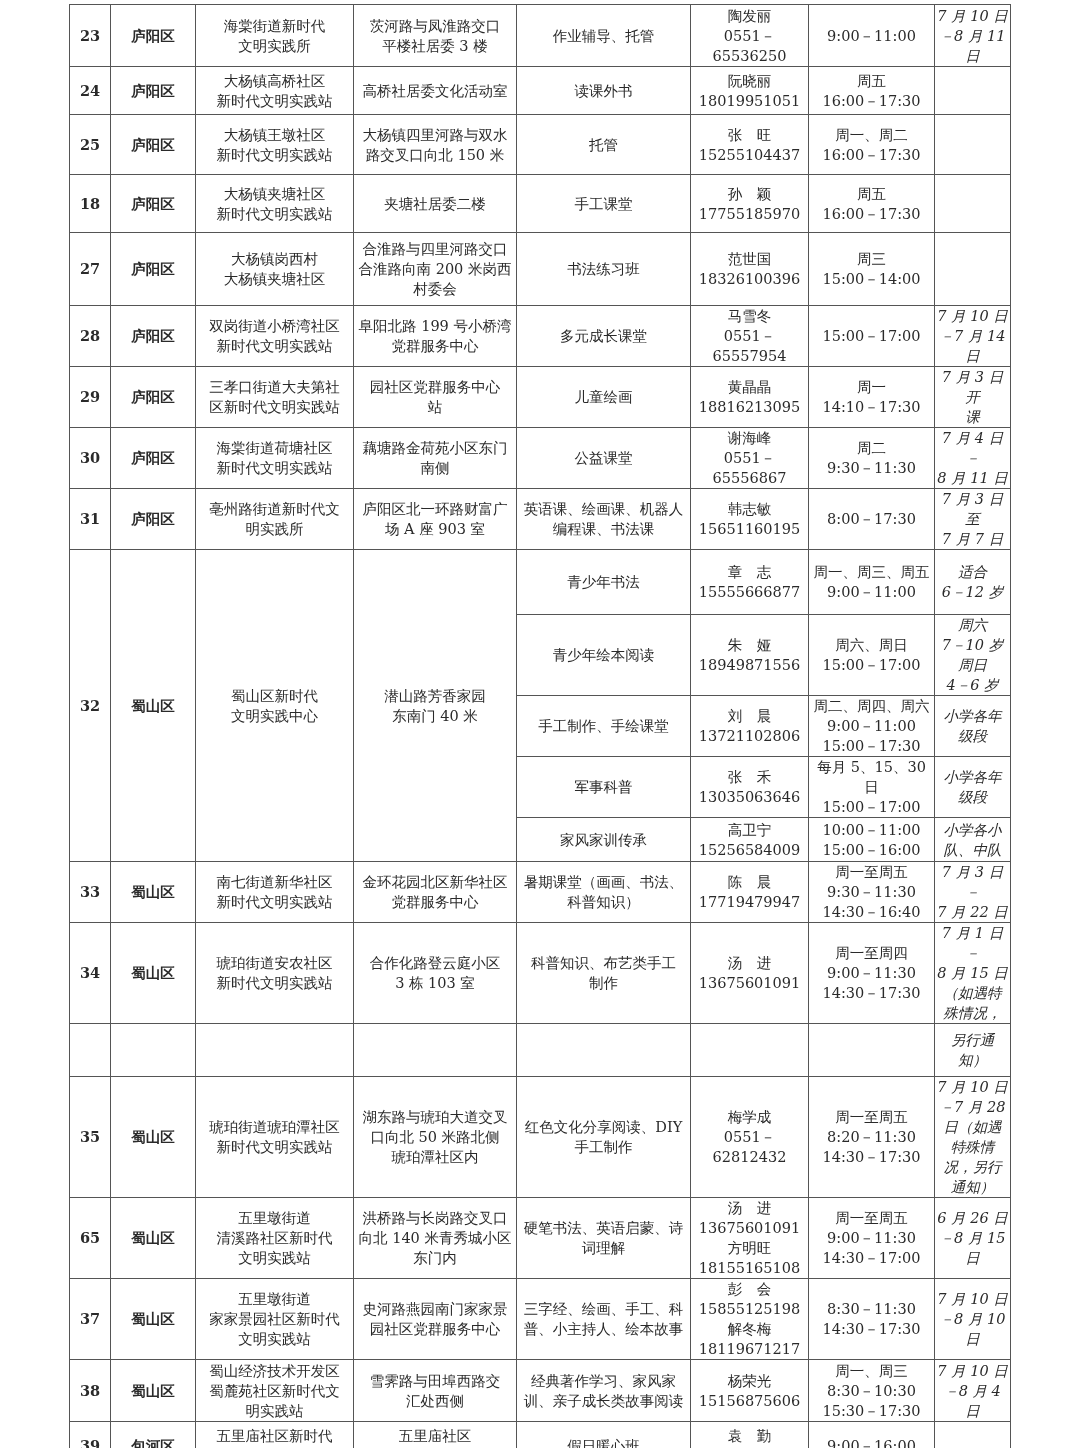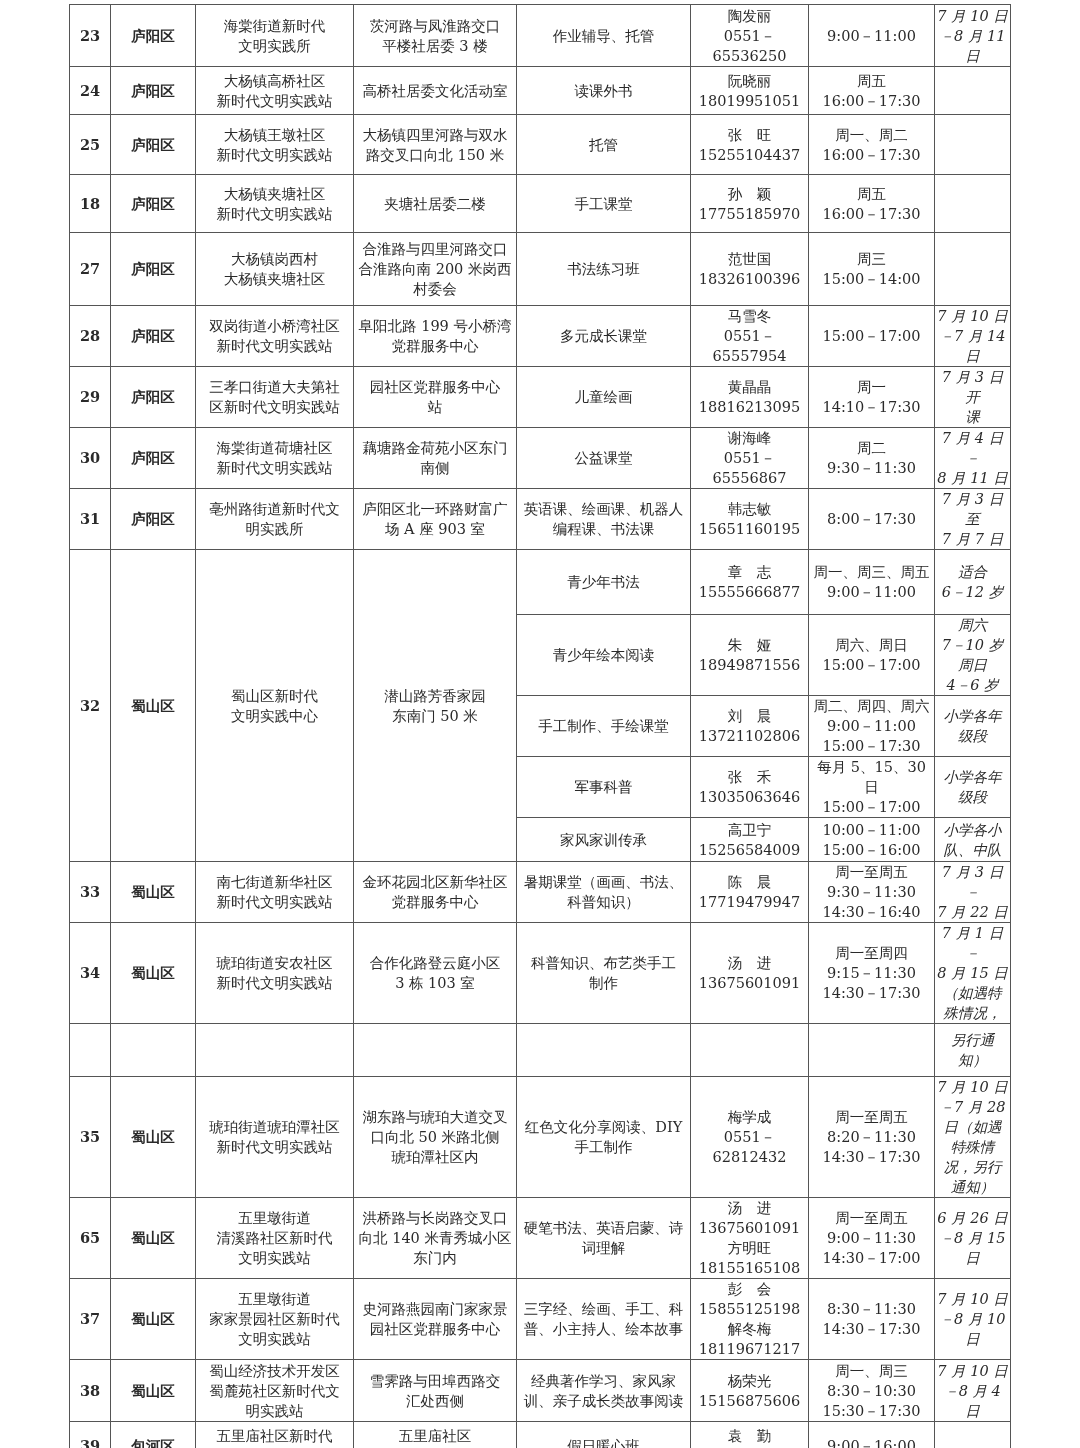--- a/index.html
+++ b/index.html
@@ -158,21 +158,21 @@
         <td>8:00－17:30</td>
         <td class="note">7 月 3 日至
 7 月 7 日</td>
       </tr>
       <tr style="height: 65px;">
         <td class="num" rowspan="5">32</td>
         <td class="dist" rowspan="5">蜀山区</td>
         <td rowspan="5">蜀山区新时代
 文明实践中心</td>
         <td rowspan="5">潜山路芳香家园
-东南门 50 米</td>
+东南门 40 米</td>
         <td>青少年书法</td>
         <td>章　志
 15555666877</td>
         <td>周一、周三、周五
 9:00－11:00</td>
         <td class="note">适合
 6－12 岁</td>
       </tr>
       <tr style="height: 81px;">
         <td>青少年绘本阅读</td>
@@ -235,21 +235,21 @@
         <td class="dist">蜀山区</td>
         <td>琥珀街道安农社区
 新时代文明实践站</td>
         <td>合作化路登云庭小区
 3 栋 103 室</td>
         <td>科普知识、布艺类手工
 制作</td>
         <td>汤　进
 13675601091</td>
         <td>周一至周四
-9:15－11:30
+9:00－11:30
 14:30－17:30</td>
         <td class="note">7 月 1 日－
 8 月 15 日
 （如遇特
 殊情况，</td>
       </tr>
       <tr style="height: 53px;">
         <td class="num"></td>
         <td class="dist"></td>
         <td></td>

